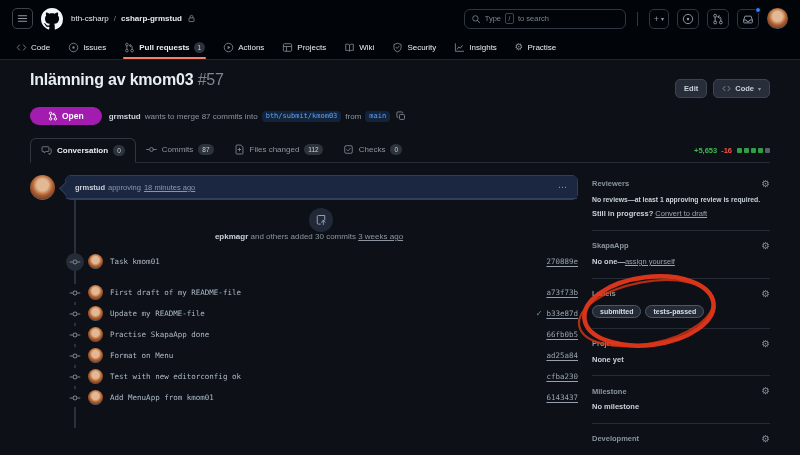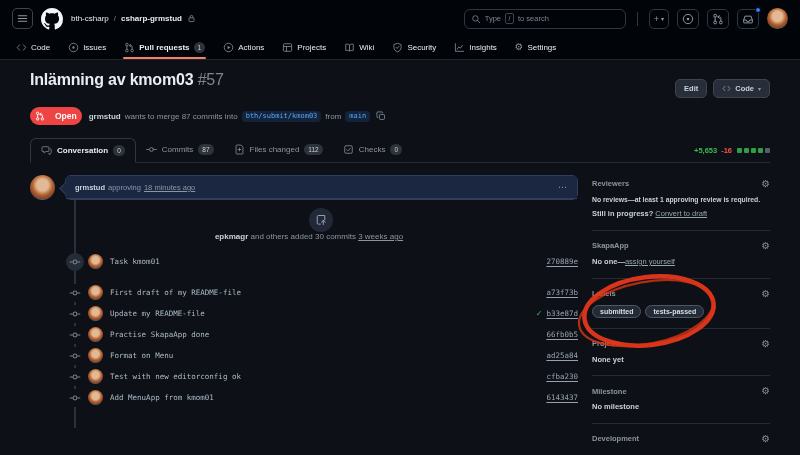--- a/index.html
+++ b/index.html
@@ -55,22 +55,22 @@
   .pr-number { color:#7d8590; font-weight:400; }
   .title-actions { display:flex; gap:6px; margin-top:8px; }
   .btn { background:#272e39; border:1px solid #3d444d; border-radius:5px; height:19px;
     padding:0 8px; font-size:7.5px; font-weight:700; color:#c9d1d9;
     display:flex; align-items:center; gap:4px; }
   .btn .caret { font-size:6px; color:#9198a1; }
   .btn svg { color:#9198a1; }
 
   .meta-row { display:flex; align-items:center; gap:7px; margin-top:9px;
     font-size:8px; color:#8b949e; flex-wrap:nowrap; }
-  .state-badge { background:#ef4444; color:#fff; border-radius:999px; height:18px;
-    padding:0 5px; display:flex; align-items:center; gap:10px; font-size:8.5px; font-weight:700; flex:none; }
+  .state-badge { background:#a21caf; color:#fff; border-radius:999px; height:18px;
+    padding:0 18px; display:flex; align-items:center; gap:4px; font-size:8.5px; font-weight:700; flex:none; }
   .merge-desc { display:flex; align-items:center; gap:4px; }
   .author-strong { color:#c9d1d9; font-weight:700; }
   .branch-label { font-family:"DejaVu Sans Mono",monospace; font-size:7px; color:#58a6ff;
     background:rgba(56,139,253,0.15); padding:1.5px 4px; border-radius:4px; }
   .copy-ic { color:#8b949e; margin-left:2px; }
 
   
   .tabs-row { display:flex; align-items:flex-end; margin-top:12px;
     border-bottom:1px solid #262c36; height:26px; }
   .tab { display:flex; align-items:center; gap:5px; font-size:8px; color:#8d96a0;
@@ -303,21 +303,21 @@
     <span>
         <svg width="11" height="11" viewBox="0 0 16 16" stroke="currentColor" stroke-width="1.3" fill="none" stroke-linecap="round" stroke-linejoin="round">
           <path d="M2 2.5v11h12"></path>
           <path d="M4.5 10.5 7 7.2l2.2 1.8 3-4"></path>
         </svg>
       </span>
     <span>Insights</span>
   </div>
   <div class="nav-item">
     <span class="gear">⚙</span>
-    <span>Settings</span>
+    <span>Practise</span>
   </div>
 </div>
 
 <div class="content">
   <div class="title-row">
     <div class="pr-title">
       <span>Inlämning av kmom03</span>
       <span class="pr-number">#57</span>
     </div>
     <div class="title-actions">

